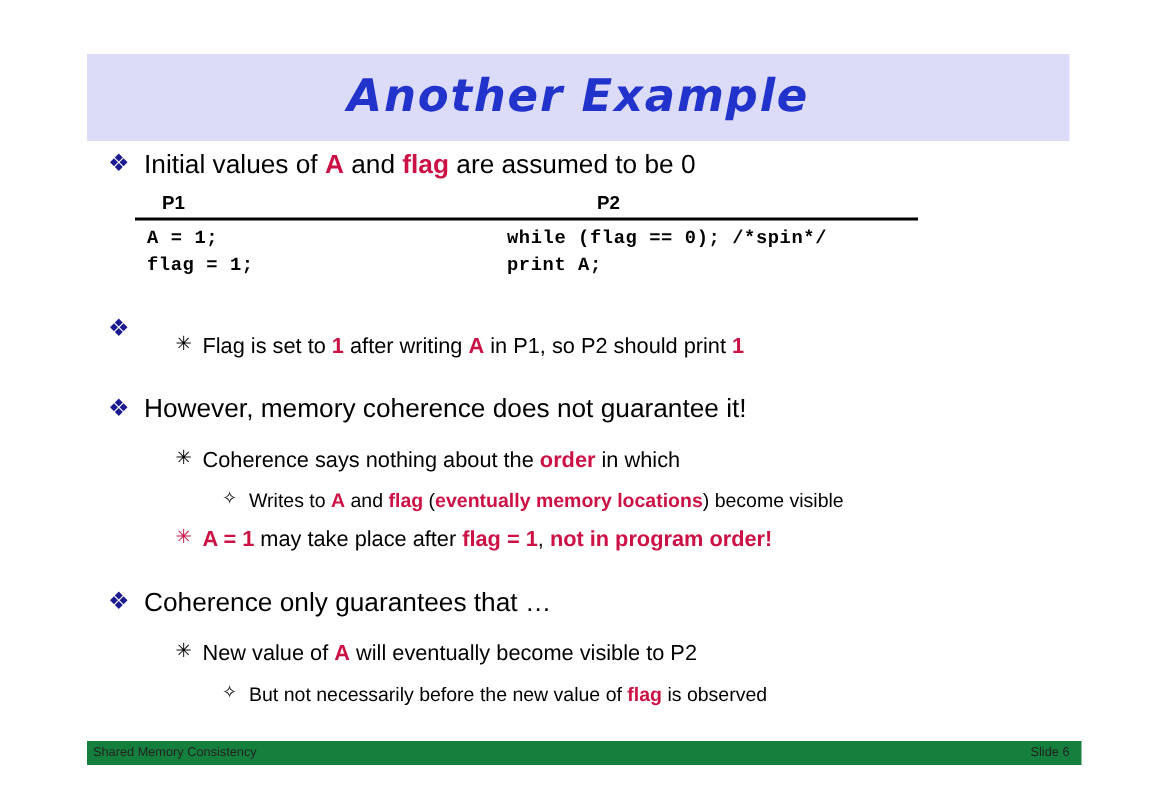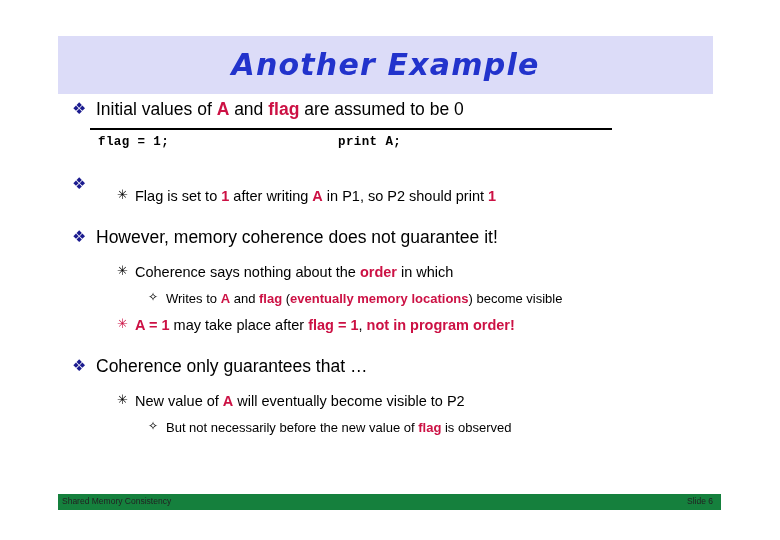--- a/index.html
+++ b/index.html
@@ -170,21 +170,29 @@
 </div>
 
 <div id="content">
 
   <div class="lvl1">
     <span class="bullet">❖</span>
     <span>Initial values of </span><span class="hl">A</span><span> and </span><span class="hl">flag</span><span> are assumed to be 0</span>
   </div>
 
   <div id="code-table">
+    <div id="code-head">
+      <span class="col-p1">P1</span>
+      <span class="col-p2">P2</span>
+    </div>
     <div id="code-rule"></div>
+    <div class="code-row">
+      <span class="c1">A = 1;</span>
+      <span class="c2">while (flag == 0); /*spin*/</span>
+    </div>
     <div class="code-row">
       <span class="c1">flag = 1;</span>
       <span class="c2">print A;</span>
     </div>
   </div>
 
   <div class="gap-lg"></div>
 
   <div class="lvl1">
     <span class="bullet">❖</span>

